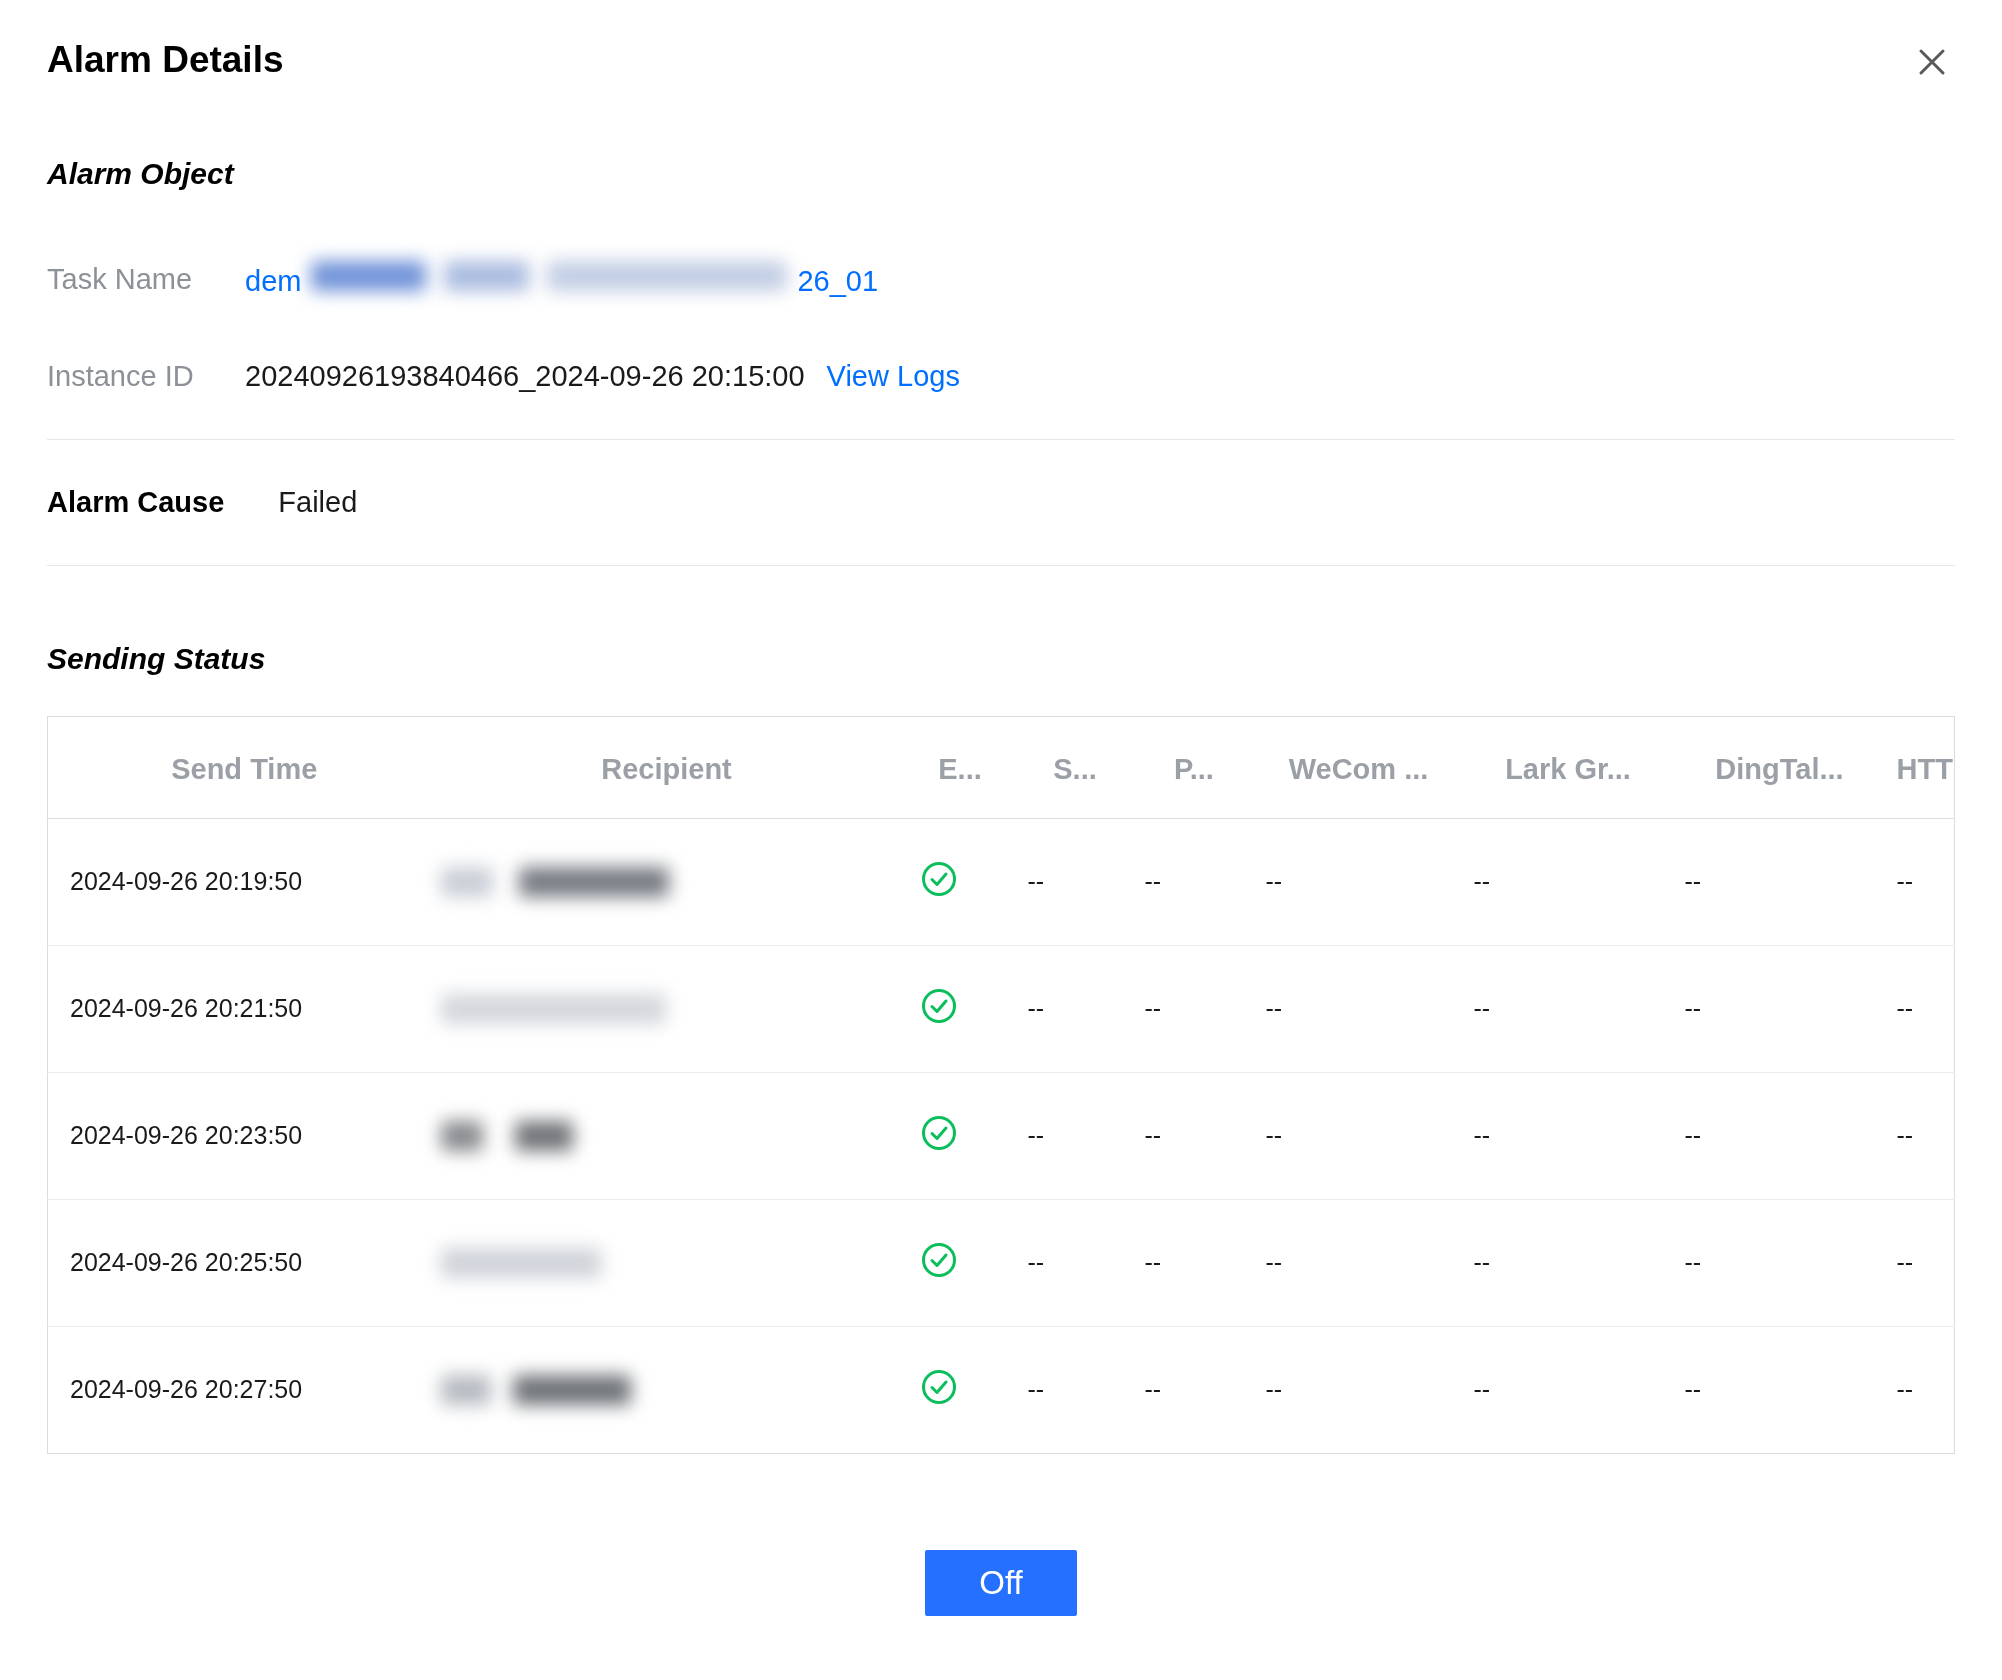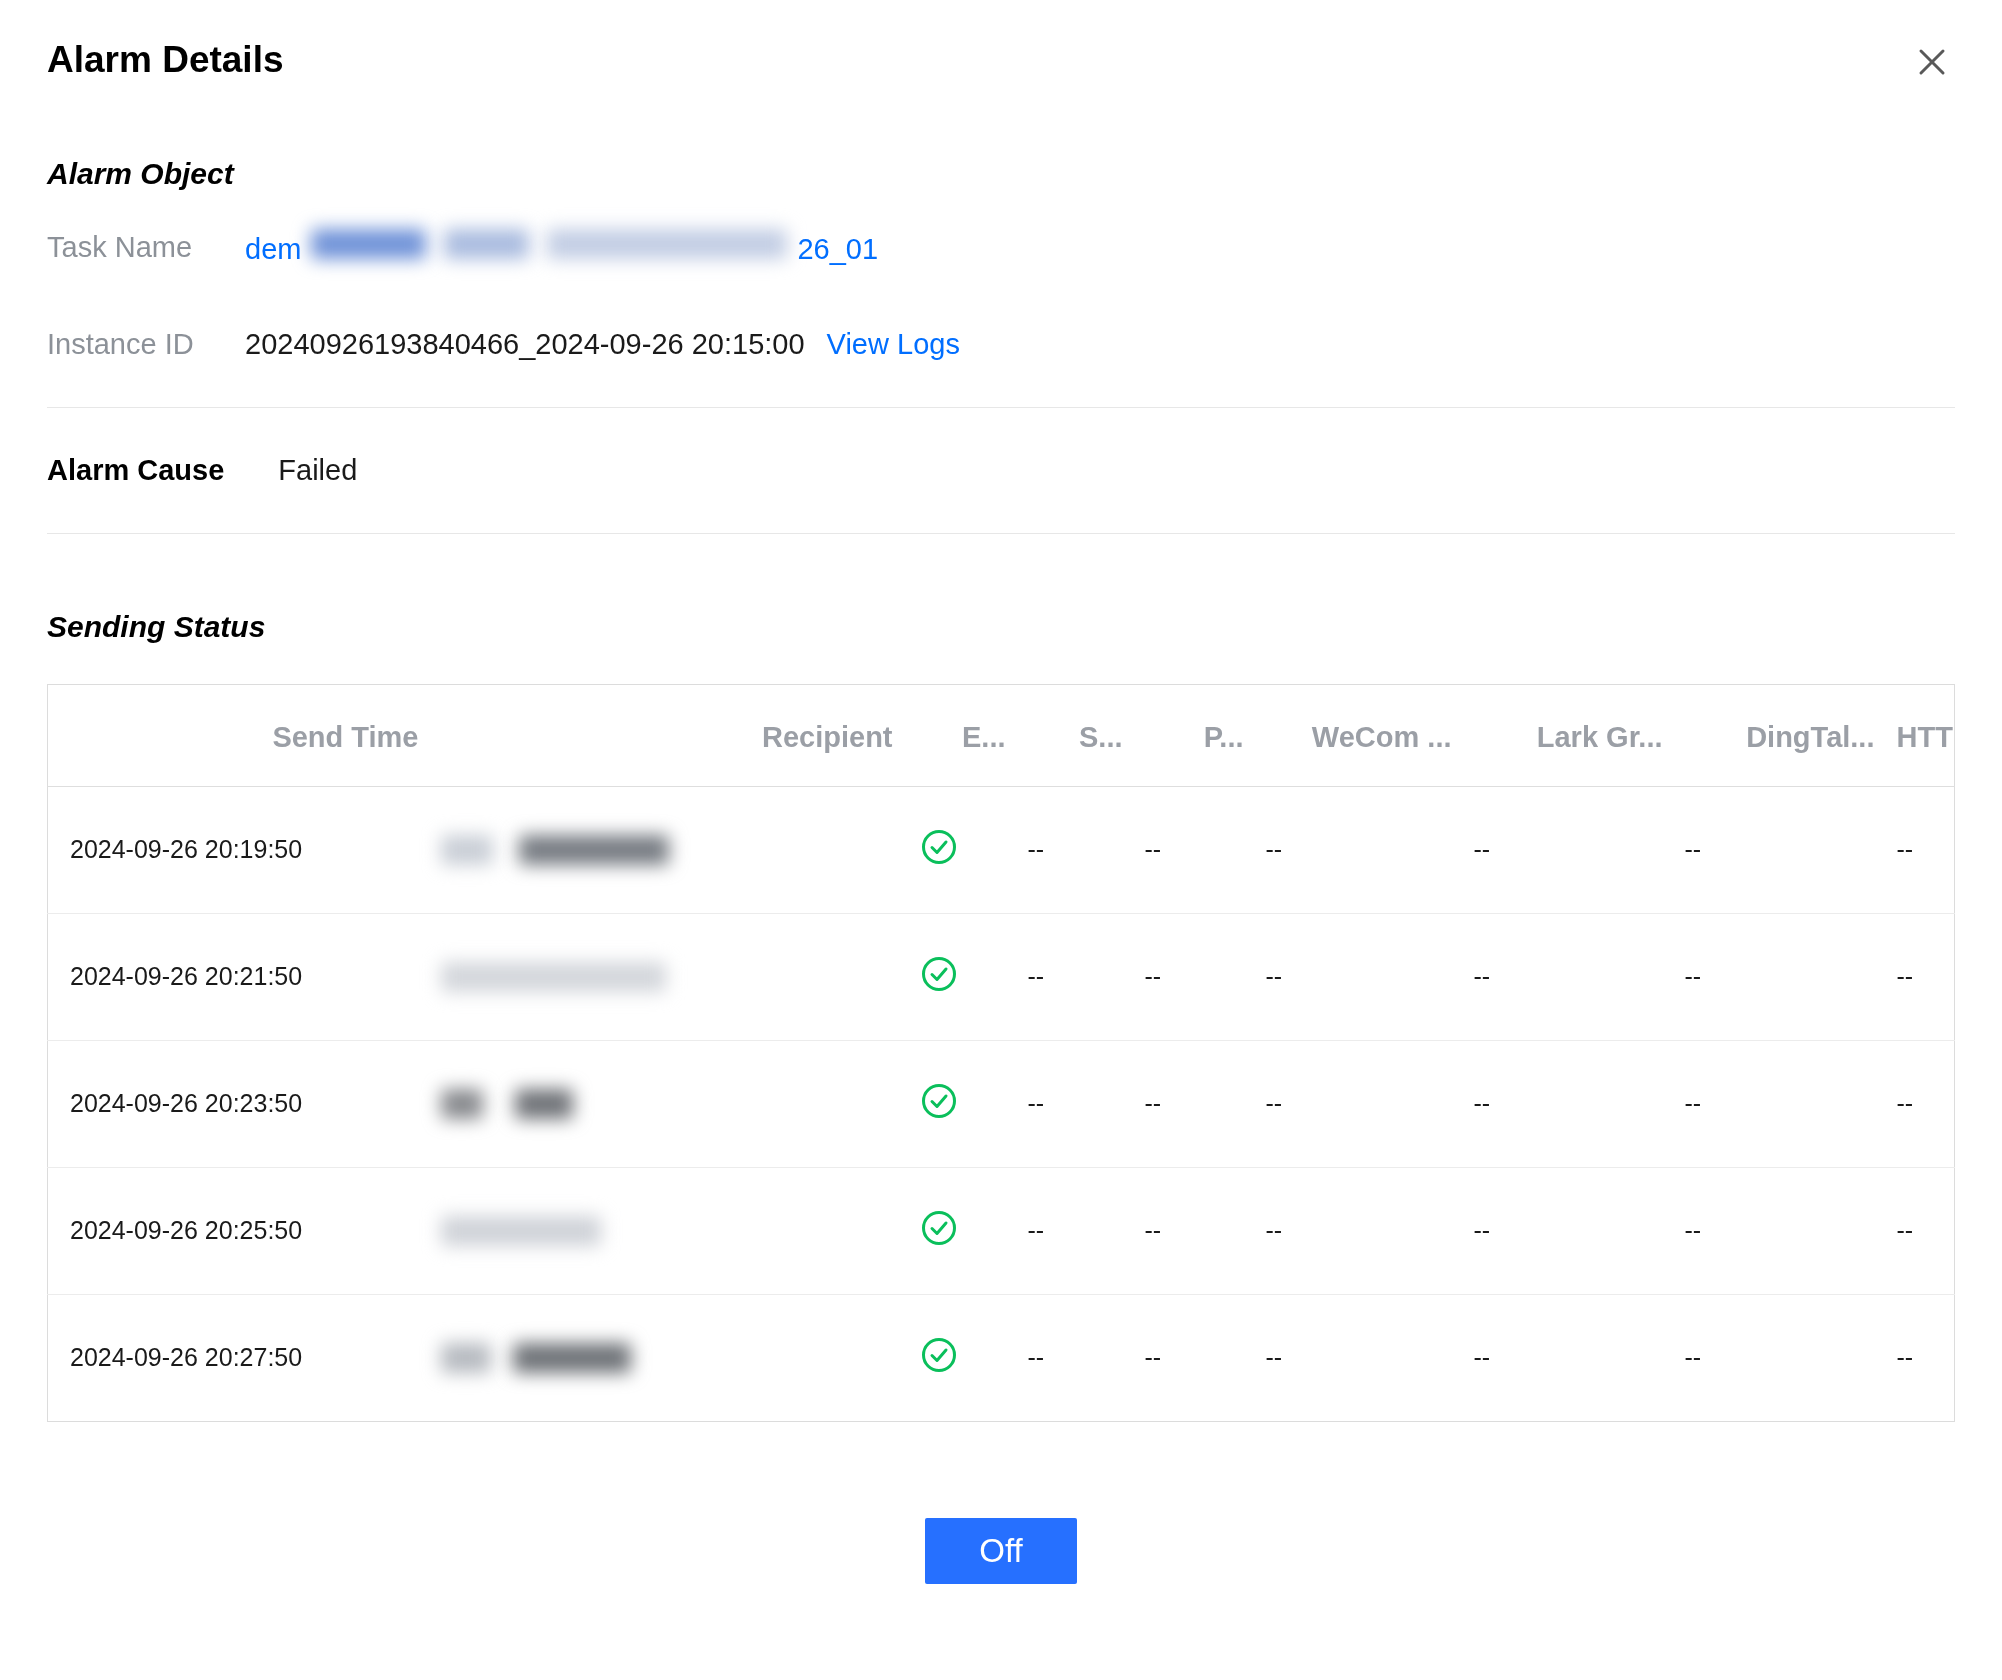--- a/index.html
+++ b/index.html
@@ -38,21 +38,21 @@
   .section-heading {
     font-size: 30px;
     font-weight: bold;
     color: #000;
     margin-top: 76px;
     font-style: italic;
   }
   .field-row {
     display: flex;
     align-items: center;
-    margin-top: 38px;
+    margin-top: 70px;
     font-size: 29px;
     white-space: nowrap;
   }
   .field-row.second { margin-top: 62px; }
   .field-label {
     width: 198px;
     color: #8c9198;
     flex: 0 0 auto;
   }
   .link { color: #006EFF; cursor: pointer; text-decoration: none; }
@@ -87,21 +87,21 @@
 
   
   .status-table-wrap { margin-top: 40px; }
   table.status-table {
     width: 100%;
     border-collapse: collapse;
     table-layout: fixed;
     border: 1px solid #dcdcdc;
   }
   table.status-table th {
-    text-align: right;
+    text-align: center;
     color: #9b9fa6;
     font-size: 29px;
     font-weight: bold;
     padding: 36px 0 32px 22px;
     border-bottom: 1px solid #dedede;
     white-space: nowrap;
     overflow: hidden;
   }
   table.status-table td {
     font-size: 25px;

